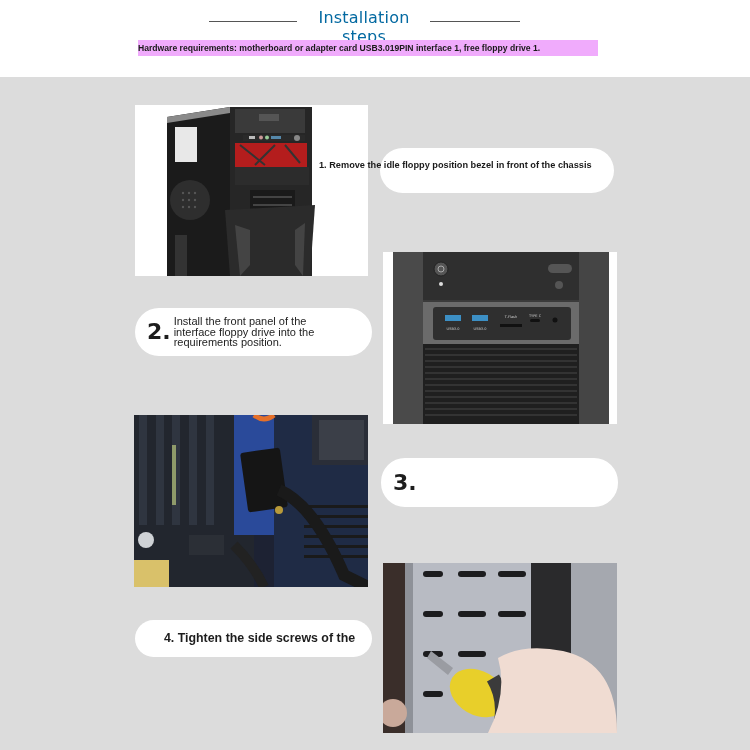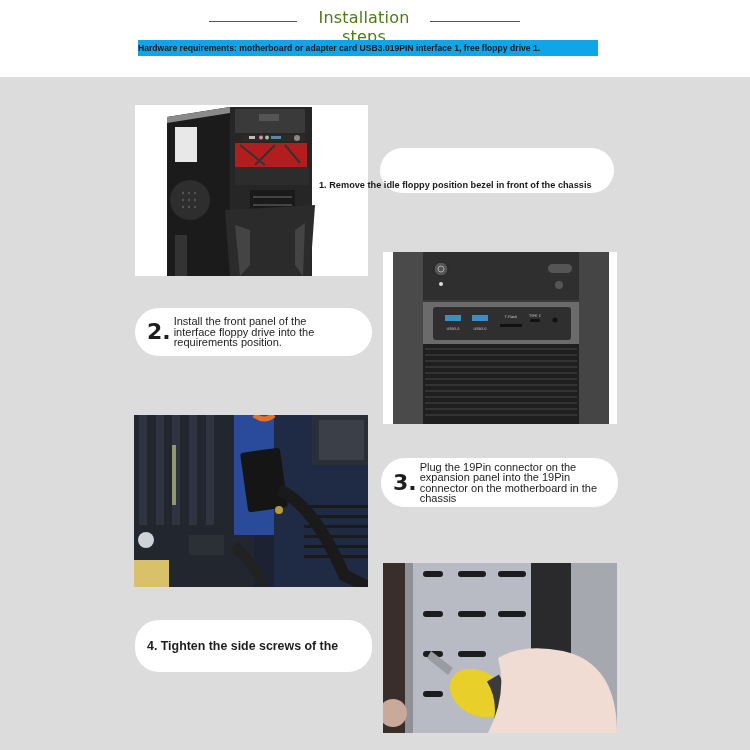--- a/index.html
+++ b/index.html
@@ -13,51 +13,51 @@
       background: #ffffff;
     }
     .title-row {
       position: absolute; top: 6px; left: 0; width: 750px; height: 26px;
     }
     .title-line { position: absolute; top: 15px; height: 1px; background: #555; }
     .title-line.left { left: 209px; width: 88px; }
     .title-line.right { left: 430px; width: 90px; }
     .title-text {
       position: absolute; left: 300px; width: 128px; top: 2px;
-      text-align: center; font-size: 16px; color: #4d7c0f; letter-spacing: 0.2px;
+      text-align: center; font-size: 16px; color: #0369a1; letter-spacing: 0.2px;
       font-family: "DejaVu Sans", sans-serif; font-weight: normal;
     }
     .req-text {
       position: absolute; left: 138px; top: 40px; width: 460px; height: 16px;
-      background: #0ea5e9;
+      background: #f0abfc;
       font-size: 8.6px; font-weight: bold; color: #1a1a1a; white-space: nowrap;
       line-height: 16px; padding-left: 0;
     }
 
     .photo { position: absolute; overflow: hidden; }
     .photo svg { display: block; width: 100%; height: 100%; }
 
     .pill {
       position: absolute; background: #ffffff; border-radius: 24px;
       display: flex; align-items: center; color: #1d1d1d;
     }
     .pill .num {
       font-size: 22px; font-weight: bold; margin-right: 3px; line-height: 1;
       font-family: "DejaVu Sans", sans-serif;
     }
     .pill .txt { font-weight: normal; font-size: 11px; line-height: 10.5px; }
 
     #step1-pill { left: 380px; top: 148px; width: 234px; height: 45px; }
     #step1-text {
-      position: absolute; left: 319px; top: 180px; white-space: nowrap;
+      position: absolute; left: 319px; top: 160px; white-space: nowrap;
       font-size: 9.2px; font-weight: bold; color: #1a1a1a;
     }
     #step2-pill { left: 135px; top: 308px; width: 237px; height: 48px; padding-left: 12px; box-sizing: border-box; }
     #step3-pill { left: 381px; top: 458px; width: 237px; height: 49px; padding-left: 12px; box-sizing: border-box; }
-    #step4-pill { left: 135px; top: 620px; width: 237px; height: 52px; padding-left: 12px; box-sizing: border-box; }
+    #step4-pill { left: 135px; top: 620px; width: 237px; height: 37px; padding-left: 12px; box-sizing: border-box; justify-content: center; }
     #step4-pill .txt { font-size: 12.4px; line-height: 15px; font-weight: bold; }
   </style>
 </head>
 <body>
 
 <div class="header">
   <div class="title-row">
     <div class="title-line left"></div>
     <div class="title-text">Installation steps</div>
     <div class="title-line right"></div>
@@ -193,26 +193,20 @@
     <circle cx="145" cy="95" r="4" fill="#b89a3a"></circle>
     <rect x="0" y="145" width="35" height="27" fill="#d9c16a"></rect>
     <rect x="55" y="120" width="35" height="20" fill="#2b2f36"></rect>
     <path d="M100,130 Q120,150 130,172" stroke="#222" stroke-width="10" fill="none"></path>
     <circle cx="12" cy="125" r="8" fill="#cfd2d6"></circle>
   </svg>
 </div>
 
 <div class="pill" id="step3-pill">
   <span class="num">3.</span>
-  <div class="txt">
-    <div>Plug the 19Pin connector on the</div>
-    <div>expansion panel into the 19Pin</div>
-    <div>connector on the motherboard in the</div>
-    <div>chassis</div>
-  </div>
 </div>
 
 <div class="photo" style="left:383px;top:563px;width:234px;height:170px;background:#b9bcc4;">
   <svg viewBox="0 0 234 170">
     <rect x="0" y="0" width="234" height="170" fill="#b8bbc3"></rect>
     <rect x="0" y="0" width="22" height="170" fill="#3a2e2a"></rect>
     <rect x="22" y="0" width="8" height="170" fill="#8e9198"></rect>
     <rect x="148" y="0" width="40" height="170" fill="#2a2a2c"></rect>
     <rect x="188" y="0" width="46" height="170" fill="#a5a8af"></rect>
     <g fill="#1c1c1e">

